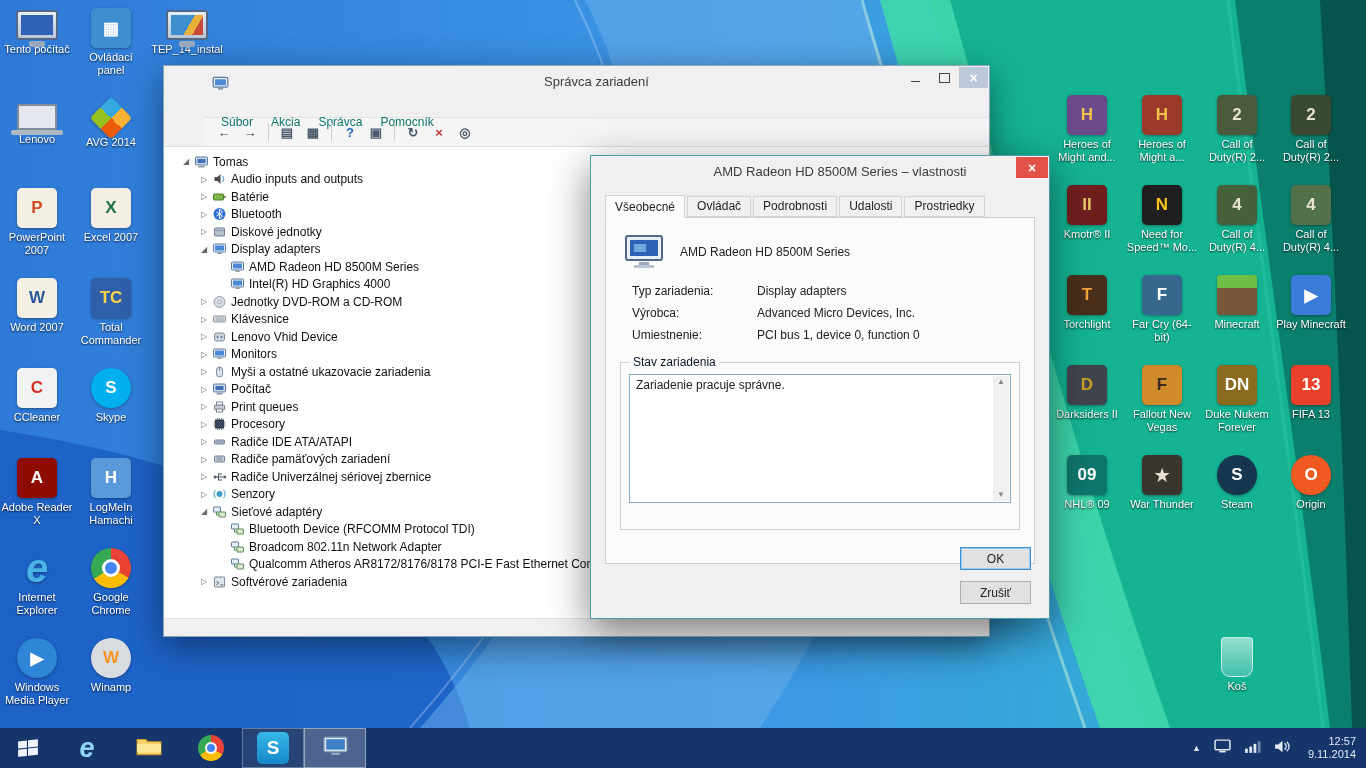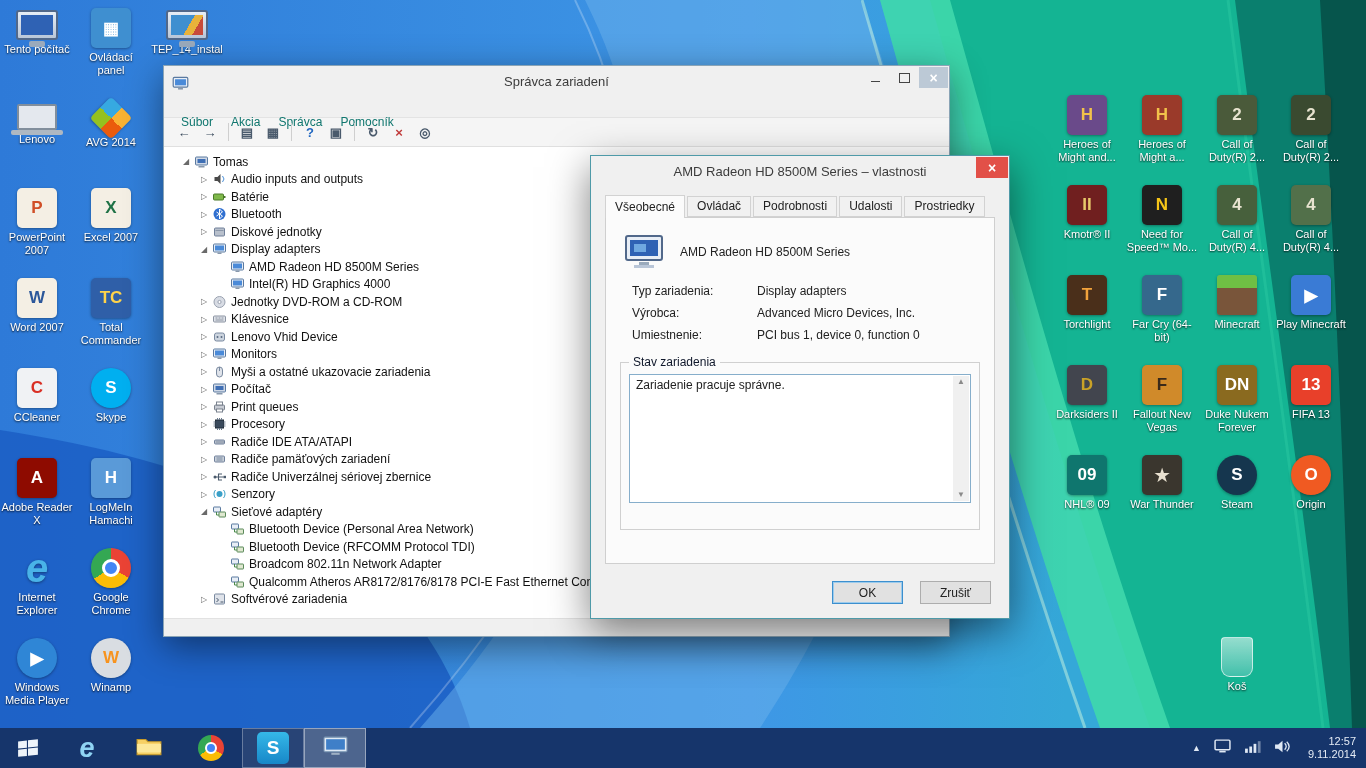--- a/index.html
+++ b/index.html
@@ -33,21 +33,21 @@
   .shape-chrome::before{content:"";position:absolute;inset:11px;background:#4285f4;border-radius:50%;
     border:3px solid #fff;}
   .shape-ie{background:transparent;box-shadow:none;font-style:italic;font-size:40px;color:#49b3e8;
     text-shadow:0 1px 3px rgba(0,0,0,.4);}
   .shape-minecraft{background:linear-gradient(#6fbf44 0 32%, #79553a 32%);border-radius:3px;}
   .shape-bin{background:linear-gradient(rgba(255,255,255,.55),rgba(205,230,242,.25));
     border:1px solid rgba(255,255,255,.65);border-radius:4px 4px 9px 9px;width:30px;height:38px;
     margin-top:2px;box-shadow:none;}
 
   
-  .window{position:absolute;background:#f0f0f0;}
+  .window{position:absolute;background:#f0f0f0;padding-left:40px;}
   .devmgr{left:163px;top:65px;width:785px;height:570px;border:1px solid #8aa4b6;
     box-shadow:0 10px 34px rgba(0,0,0,.45);z-index:5;}
   .titlebar{height:29px;position:relative;text-align:center;line-height:29px;}
   .win-title{font-size:13px;color:#3c3c3c;}
   .win-icon{position:absolute;left:8px;top:6px;width:17px;height:17px;}
   .win-controls{position:absolute;right:1px;top:1px;display:flex;line-height:normal;}
   .win-btn{width:29px;height:21px;display:flex;align-items:center;justify-content:center;}
   .glyph-min{width:9px;height:1px;background:#444;display:block;margin-top:8px;}
   .glyph-max{width:9px;height:8px;border:1px solid #444;display:block;}
   .win-close{background:#bcc9d6;}
@@ -84,21 +84,21 @@
   .dev-icon{width:42px;height:36px;flex:none;}
   .dev-name{font-size:12px;color:#222;margin-left:14px;}
   .field-row{display:grid;grid-template-columns:125px 1fr;padding:4px 16px 4px 26px;font-size:12px;color:#222;}
   .groupbox{position:relative;margin:16px 14px 0;border:1px solid #d0d0d0;height:166px;}
   .legend{position:absolute;top:-8px;left:8px;background:#fbfbfb;padding:0 4px;font-size:12px;color:#0f172a;}
   .status-box{position:absolute;left:8px;right:8px;top:11px;height:121px;background:#fff;
     border:1px solid #86aecb;font-size:12px;color:#222;padding:3px 24px 3px 6px;}
   .sbar{position:absolute;right:1px;top:1px;bottom:1px;width:16px;background:#f0f0f0;
     display:flex;flex-direction:column;justify-content:space-between;align-items:center;}
   .sbar span{font-size:8px;color:#8a8a8a;line-height:12px;}
-  .dlg-buttons{position:absolute;right:18px;bottom:14px;display:flex;gap:17px;}
+  .dlg-buttons{position:absolute;right:18px;bottom:14px;display:flex;gap:11px;flex-direction:column;}
   .btn{min-width:71px;height:23px;background:#e1e1e1;border:1px solid #adadad;font-size:12px;
     color:#222;font-family:"Liberation Sans",sans-serif;display:flex;align-items:center;justify-content:center;}
   .btn.default{border:1px solid #3c8fce;box-shadow:inset 0 0 0 1px #9ccbec;}
 
   
   .taskbar{position:absolute;left:0;right:0;bottom:0;height:40px;background:#16356b;z-index:10;
     display:flex;align-items:stretch;}
   .tb-btn{width:62px;display:flex;align-items:center;justify-content:center;}
   .start{width:56px;}
   .tb-apps{display:flex;}
@@ -634,31 +634,20 @@
       <div class="trow" style="padding-left: 34px;">
         <span class="twisty">◢</span>
         <span class="ticon">
           <svg viewBox="0 0 14 14" width="15" height="14">
             <rect x="1" y="2" width="7" height="5" rx="0.5" fill="#e8eef6" stroke="#5b7aa0"></rect>
             <rect x="6.5" y="7" width="6.5" height="5" rx="0.5" fill="#dfe8d0" stroke="#5b8a5a"></rect>
             <path d="M4 7 v3 h2.5" stroke="#4a8a4a" fill="none"></path>
           </svg>
         </span>
         <span>Sieťové adaptéry</span>
-      </div>
-      <div class="trow" style="padding-left: 52px;">
-        <span class="twisty"></span>
-        <span class="ticon">
-          <svg viewBox="0 0 14 14" width="15" height="14">
-            <rect x="1" y="2" width="7" height="5" rx="0.5" fill="#e8eef6" stroke="#5b7aa0"></rect>
-            <rect x="6.5" y="7" width="6.5" height="5" rx="0.5" fill="#dfe8d0" stroke="#5b8a5a"></rect>
-            <path d="M4 7 v3 h2.5" stroke="#4a8a4a" fill="none"></path>
-          </svg>
-        </span>
-        <span>Bluetooth Device (Personal Area Network)</span>
       </div>
       <div class="trow" style="padding-left: 52px;">
         <span class="twisty"></span>
         <span class="ticon">
           <svg viewBox="0 0 14 14" width="15" height="14">
             <rect x="1" y="2" width="7" height="5" rx="0.5" fill="#e8eef6" stroke="#5b7aa0"></rect>
             <rect x="6.5" y="7" width="6.5" height="5" rx="0.5" fill="#dfe8d0" stroke="#5b8a5a"></rect>
             <path d="M4 7 v3 h2.5" stroke="#4a8a4a" fill="none"></path>
           </svg>
         </span>

